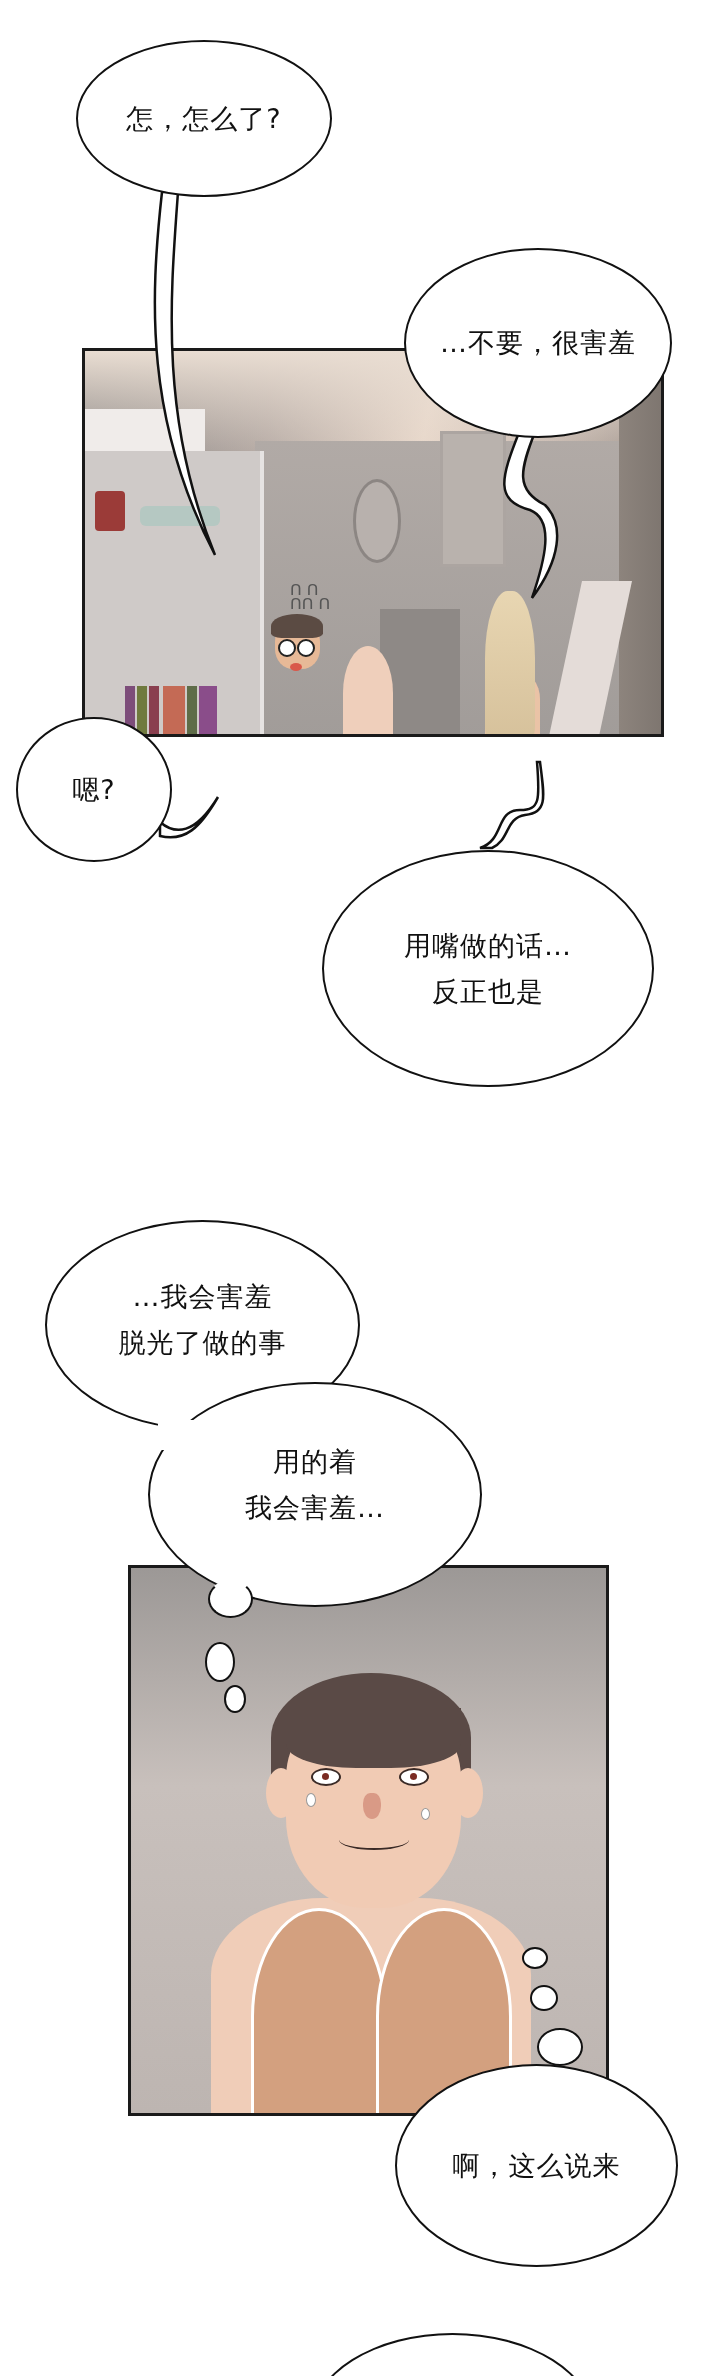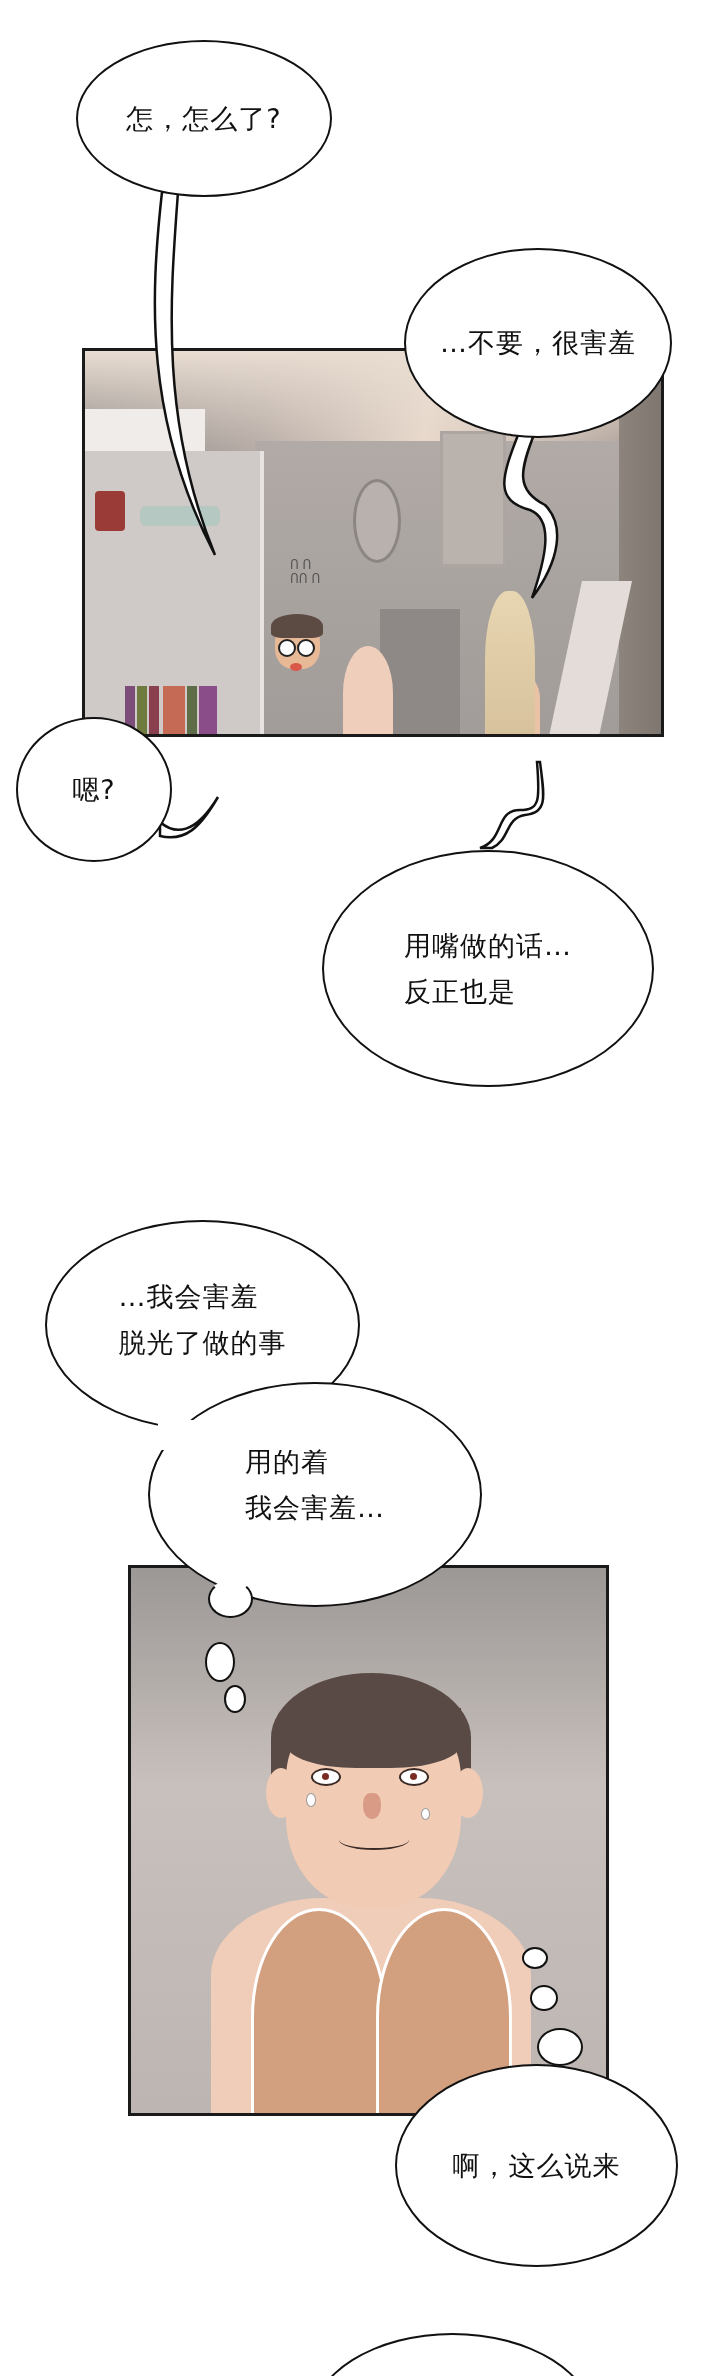--- a/index.html
+++ b/index.html
@@ -1,19 +1,19 @@
 <!DOCTYPE html>
 <html><head>
   <meta charset="utf-8">
   <style>
     html, body { margin: 0; padding: 0; background: #ffffff; }
     body { width: 720px; height: 2376px; position: relative; overflow: hidden; font-family: "DejaVu Sans", sans-serif; }
     .abs { position: absolute; }
     .panel { position: absolute; border: 3px solid #1a1a1a; box-sizing: border-box; overflow: hidden; }
-    .bubble { position: absolute; background: #fff; border: 2.5px solid #111; border-radius: 50%; box-sizing: border-box; display: flex; align-items: center; justify-content: center; text-align: left; }
+    .bubble { position: absolute; background: #fff; border: 2.5px solid #111; border-radius: 50%; box-sizing: border-box; display: flex; align-items: center; justify-content: center; text-align: center; }
     .btext { font-size: 27px; line-height: 46px; color: #111; white-space: pre-line; letter-spacing: 1px; }
     svg { position: absolute; overflow: visible; }
 
     
     #panel1 { left: 82px; top: 348px; width: 582px; height: 389px;
       background: linear-gradient(100deg, #8e8a88 0%, #b7aca6 30%, #e8d8cb 55%, #c9bbb2 75%, #8f857e 100%); }
     .p1-ceiling { left: 0; top: 0; width: 100%; height: 100px; background: linear-gradient(180deg, #e9ddd2, rgba(220,205,195,0)); }
     .p1-wall { left: 170px; top: 90px; width: 420px; height: 300px; background: linear-gradient(180deg, #b1aaa6, #a19c99); }
     .p1-shelf { left: 0; top: 100px; width: 175px; height: 289px; background: #cfcac8; border-right: 4px solid #e6e3e2; }
     .p1-shelf-top { left: 0; top: 58px; width: 120px; height: 50px; background: #f0ecea; }
@@ -68,21 +68,21 @@
   <div class="abs p1-clock"></div>
   <div class="abs p1-frame"></div>
   <div class="abs p1-dresser"></div>
   <div class="abs p1-door"></div>
   <div class="abs char-knee"></div>
   <div class="abs char-head-boy"></div>
   <div class="abs char-hair-boy"></div>
   <div class="abs eye" style="left:193px;top:288px"></div>
   <div class="abs eye" style="left:212px;top:288px"></div>
   <div class="abs" style="left:205px;top:312px;width:12px;height:8px;background:#d9584a;border-radius:50%"></div>
-  <div class="abs" style="left:205px;top:207px;font-size:12px;color:#555;line-height:14px;">ᑎ ᑎ<br>ᑎᑎ ᑎ</div>
+  <div class="abs" style="left:205px;top:232px;font-size:16px;color:#555;line-height:14px;">ᑎ ᑎ<br>ᑎᑎ ᑎ</div>
   <div class="abs char-girl-body"></div>
   <div class="abs char-girl-hair"></div>
   <div class="abs char-cloth"></div>
 </div>
 
 <div id="panel2" class="panel">
   <div class="abs p2-torso"></div>
   <div class="abs p2-hair"></div>
   <div class="abs p2-ear-l"></div>
   <div class="abs p2-ear-r"></div>

